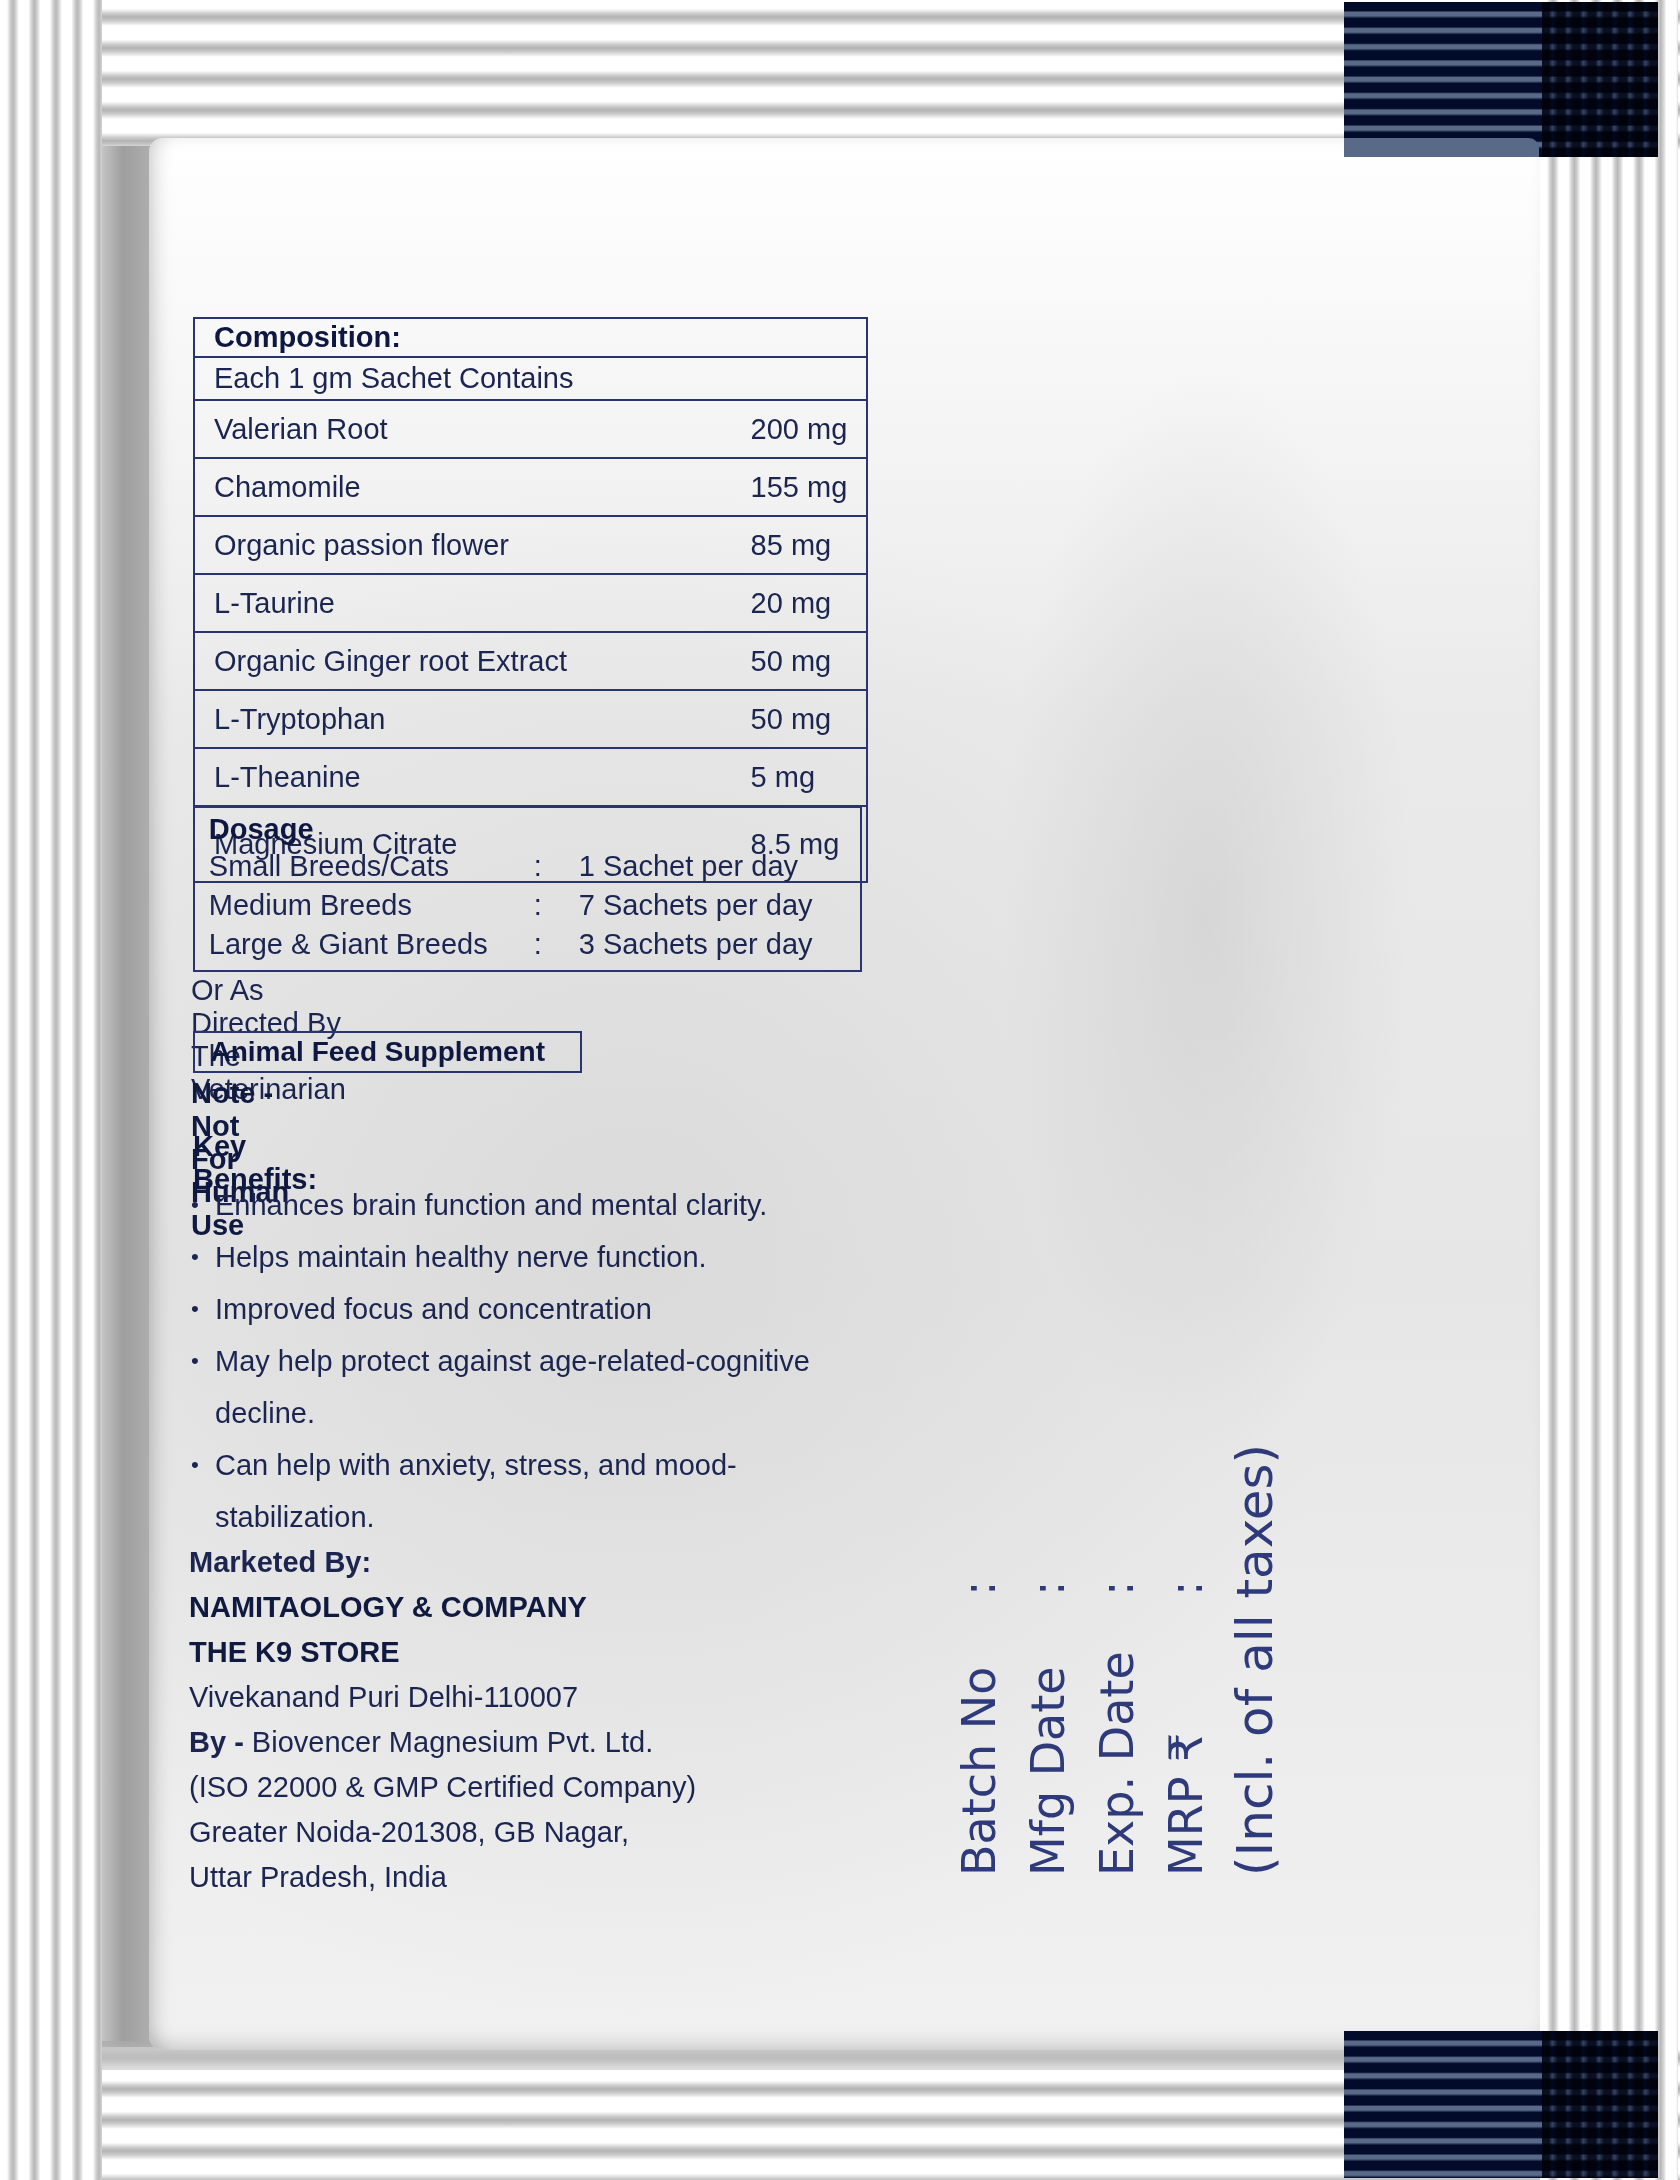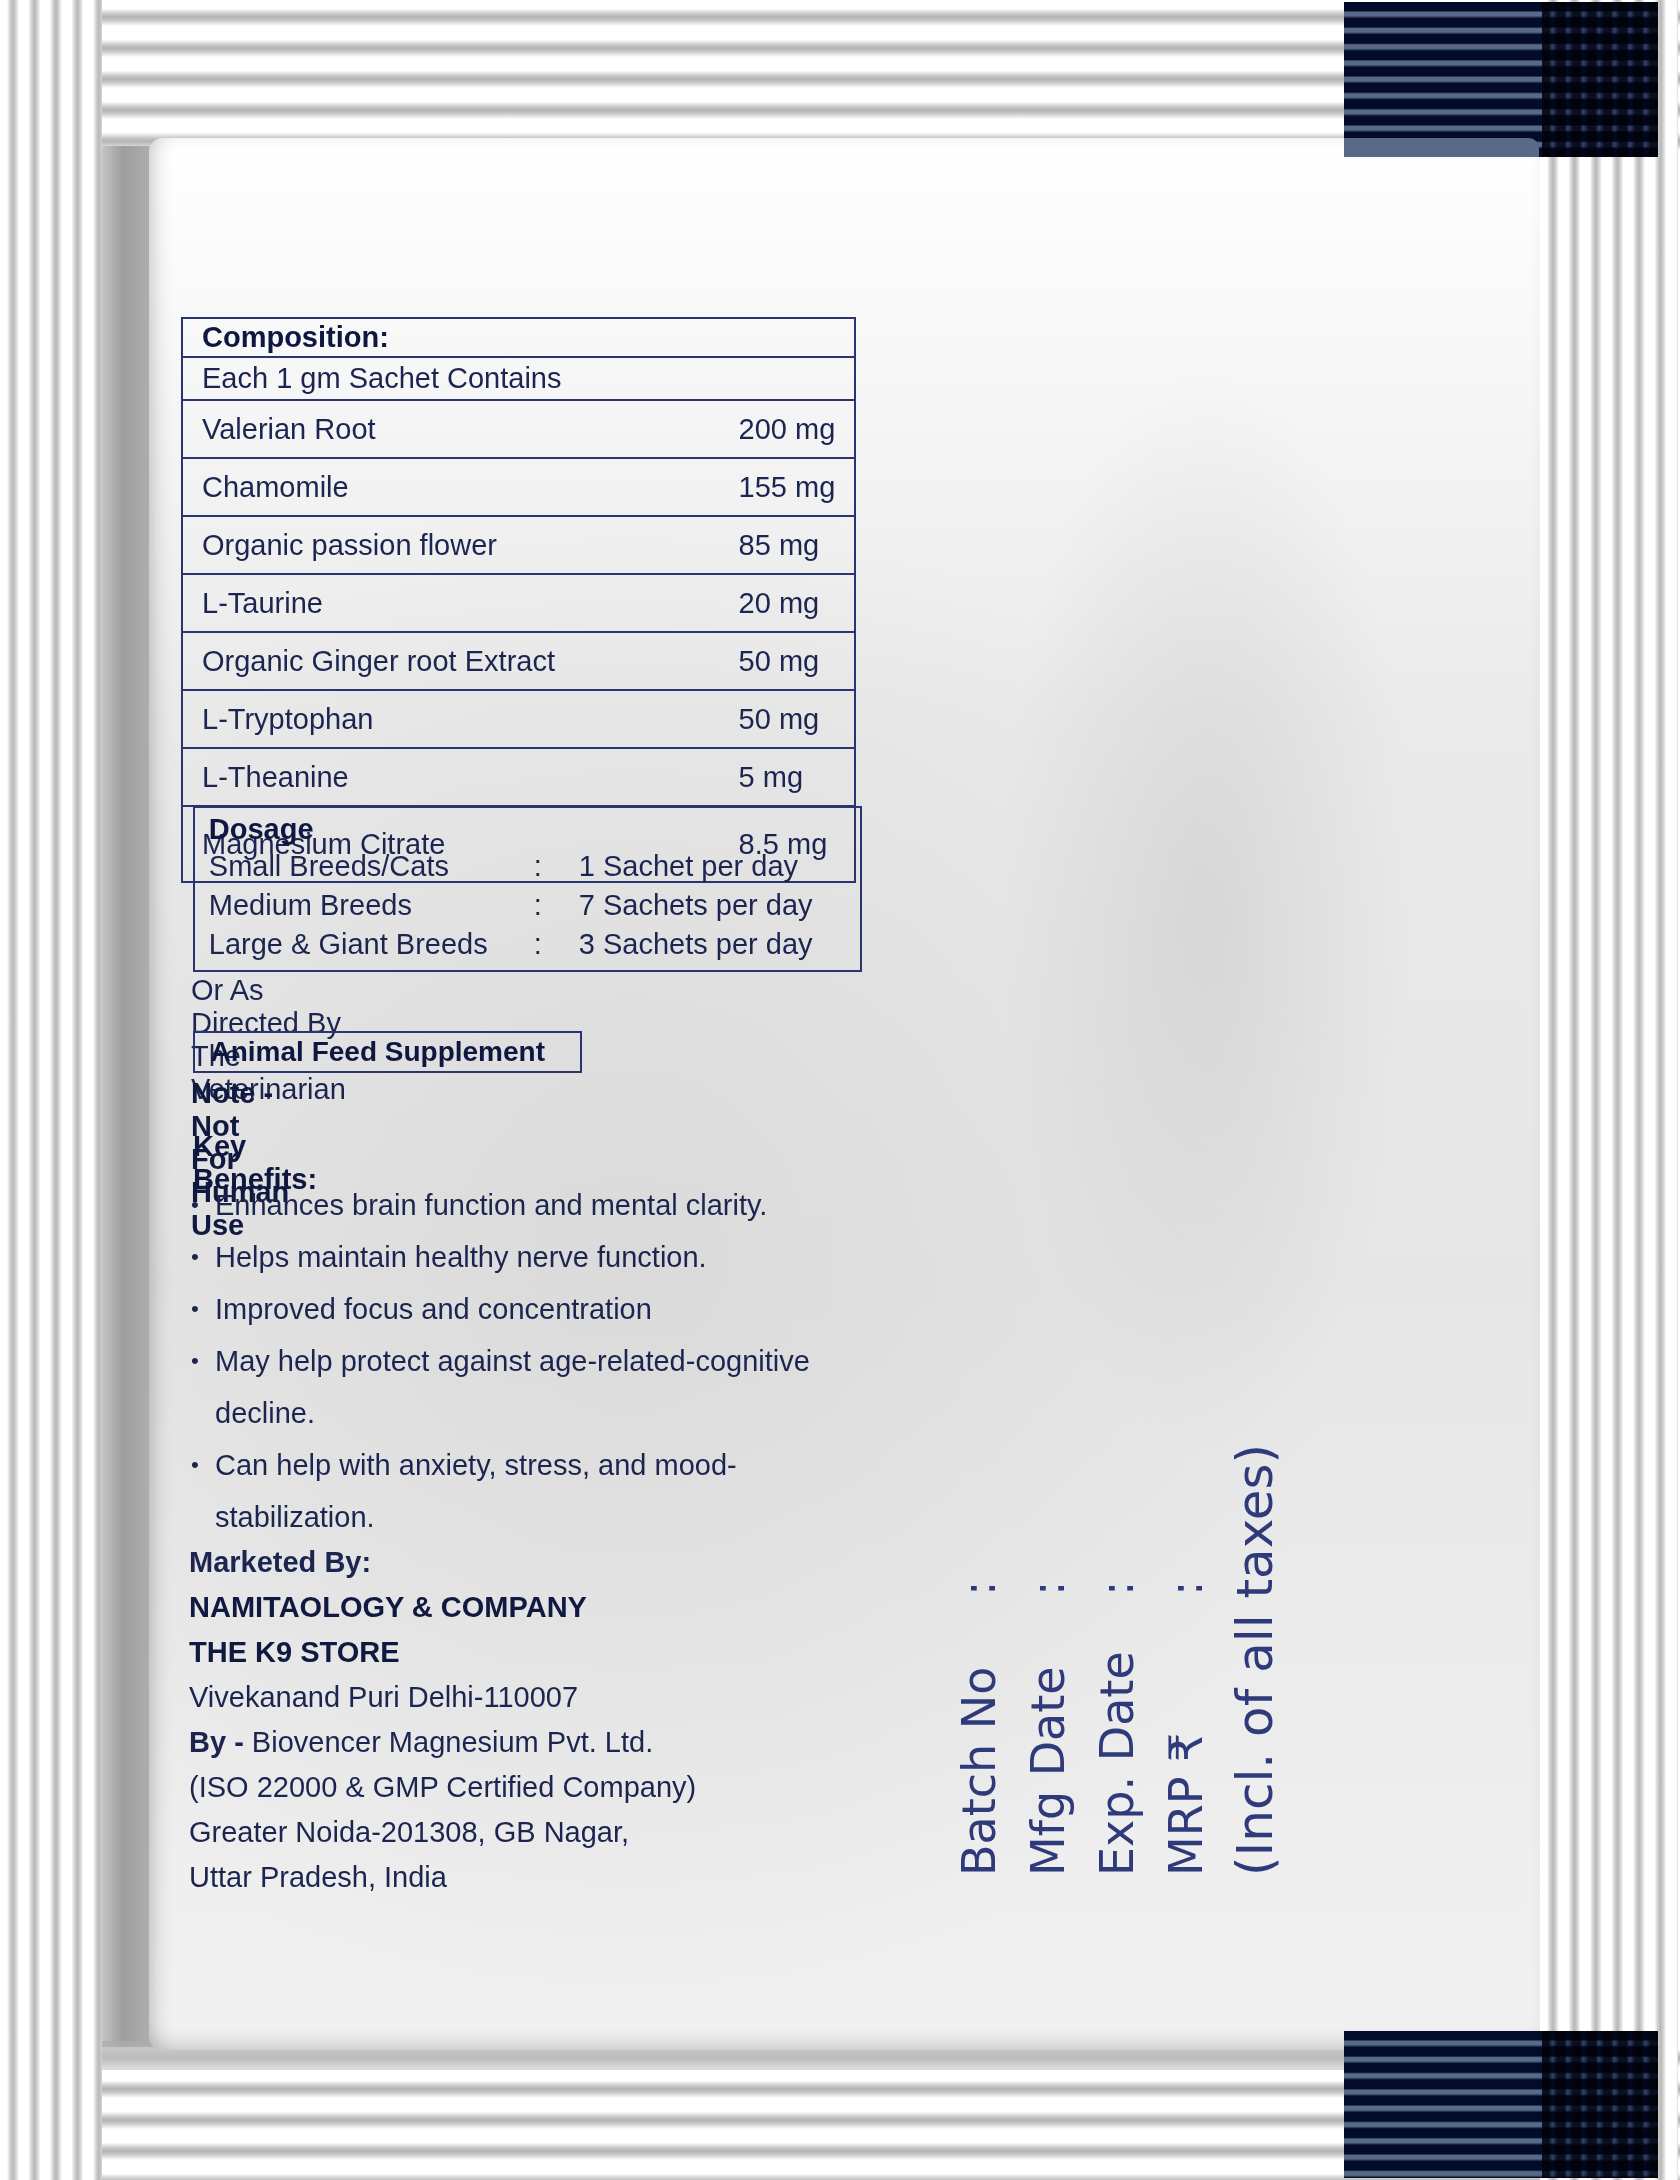--- a/index.html
+++ b/index.html
@@ -68,21 +68,21 @@
       border-radius: 13.8px;
       background:
         radial-gradient(ellipse 293px 774px at 1058px 774px, rgba(200,200,200,0.55), rgba(255,255,255,0) 70%),
         radial-gradient(ellipse 946px 1032px at 482px 1118px, rgba(210,210,210,0.6), rgba(255,255,255,0) 75%),
         linear-gradient(to bottom, #ffffff 0%, #eaeaea 30%, #e6e6e6 60%, #f1f1f1 100%);
       box-shadow: inset 12px 0 19px -6.9px rgba(0,0,0,0.18), inset 0 -15.5px 20.6px -8.6px rgba(0,0,0,0.12);
     }
     
     .content { position: absolute; left: 0; top: 0; }
     .comp-table {
-      position: absolute; left: 181px; top: 317px; width: 671px;
+      position: absolute; left: 193px; top: 317px; width: 671px;
       border: 2.6px solid #2a3470; border-collapse: collapse;
     }
     .comp-row {
       display: flex; justify-content: space-between; align-items: center;
       border-bottom: 2.6px solid #2a3470; box-sizing: border-box;
       padding: 0 3.4px 0 19px; font-size: 29px; color: #1b2550;
     }
     .comp-row:last-child { border-bottom: none; }
     .comp-row.title { height: 39px; font-weight: bold; font-size: 29px; color: #0d1740; }
     .comp-row.sub { height: 43px; }

